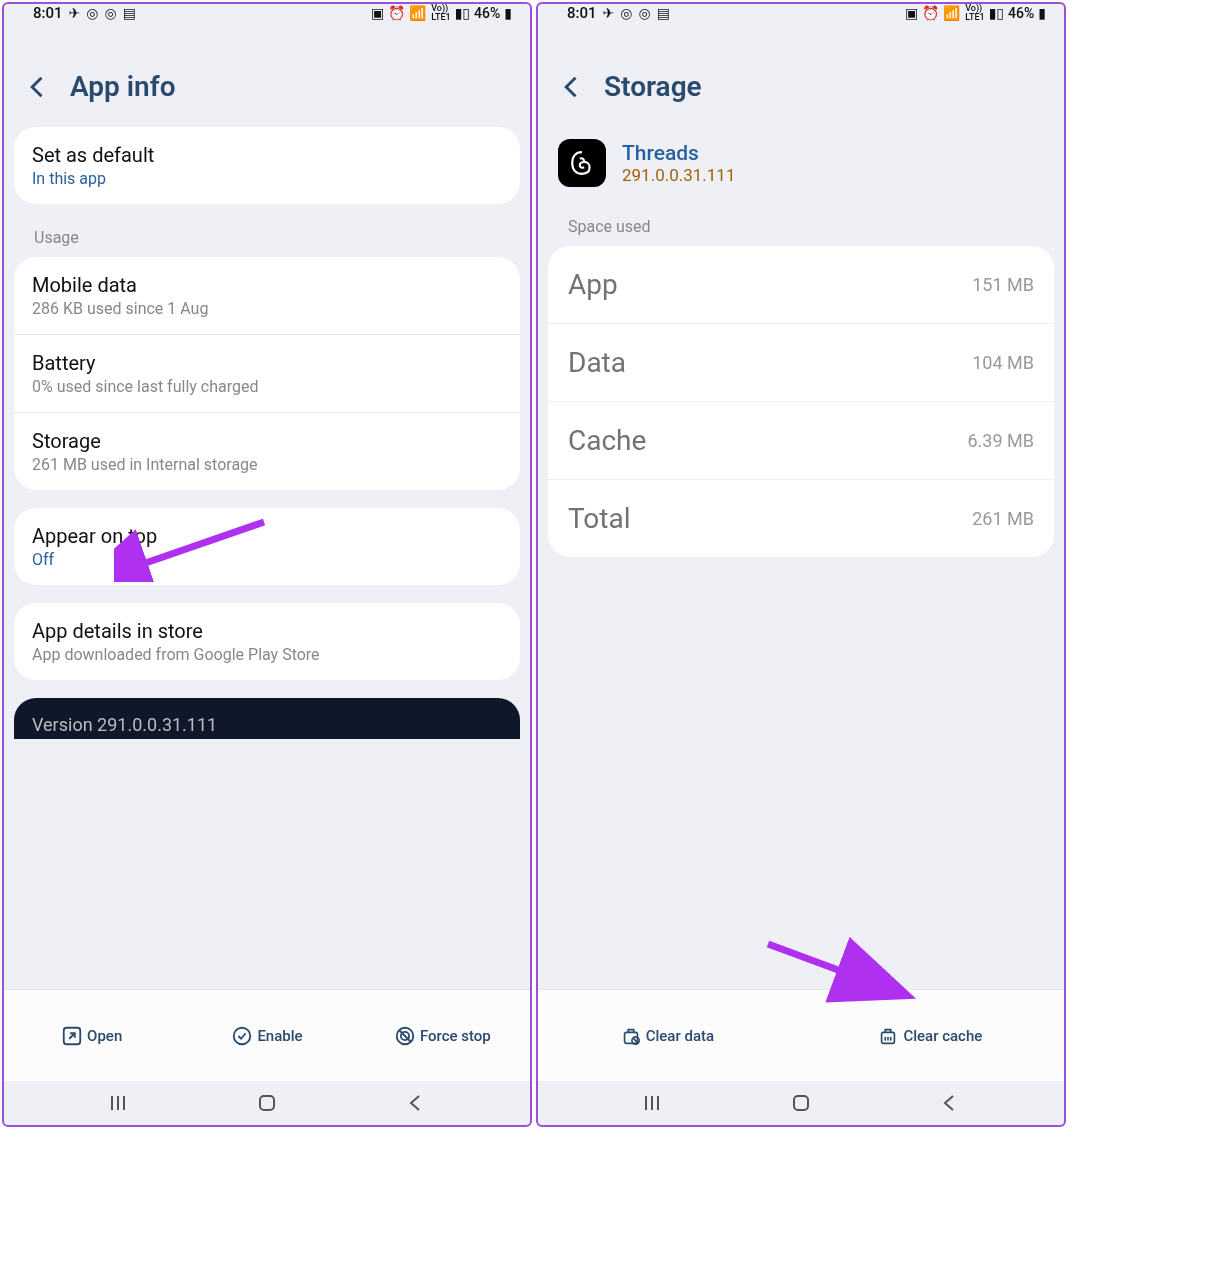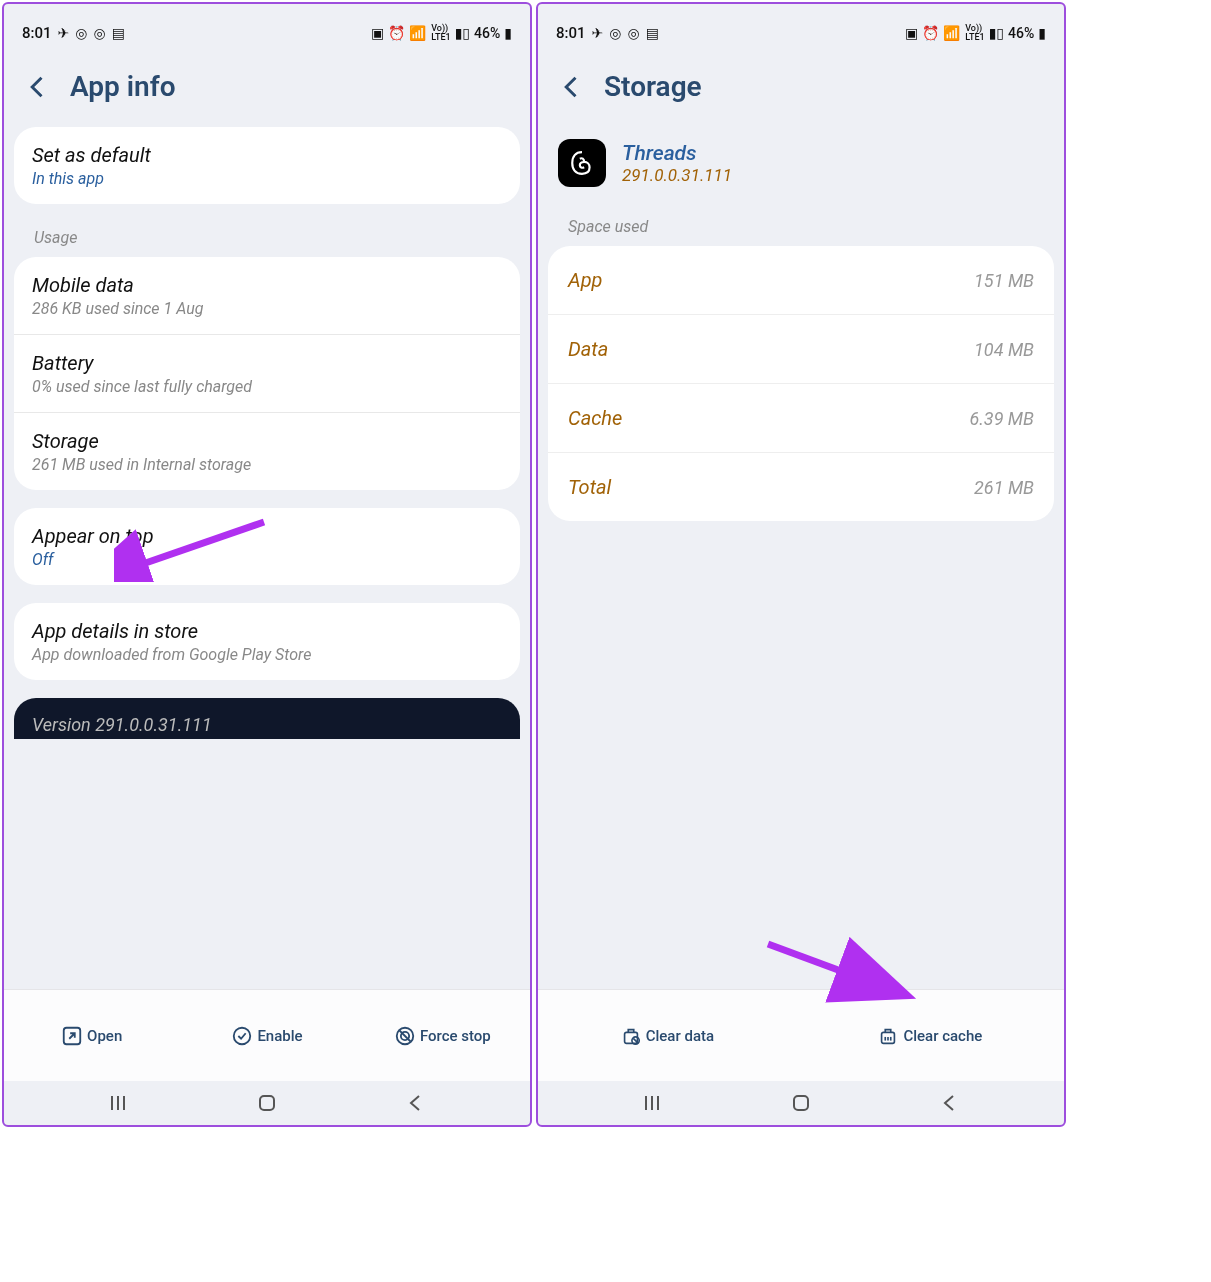--- a/index.html
+++ b/index.html
@@ -18,45 +18,46 @@
     border-radius: 6px;
     position: relative;
     overflow: hidden;
     display: flex;
     flex-direction: column;
   }
   .status-bar {
     height: 38px;
     display: flex;
     justify-content: space-between;
-    align-items: flex-end;
+    align-items: flex-start;
     padding: 0 18px;
     font-size: 15px;
     font-weight: 500;
     color: #111;
+    margin-left: 11px;
   }
   .status-left { display: flex; align-items: center; gap: 6px; }
   .status-right { display: flex; align-items: center; gap: 4px; font-size: 14px; }
   .status-icon { font-size: 14px; }
   .page-header {
     display: flex;
     align-items: center;
     padding: 28px 20px 18px;
     gap: 18px;
   }
   .back-chevron {
     width: 28px; height: 28px;
     color: #2a4a6e;
   }
   .page-title {
     font-size: 28px;
     font-weight: 600;
     color: #2a4a6e;
   }
-  .content { flex: 1; overflow: hidden; padding: 6px 10px 0; font-style: italic; }
+  .content { flex: 1; overflow: hidden; padding: 6px 10px 0; }
   .card {
     background: #fff;
     border-radius: 22px;
     margin-bottom: 18px;
     overflow: hidden;
   }
   .list-item {
     padding: 16px 18px;
     border-bottom: 1px solid #e8e8e8;
   }
@@ -68,21 +69,21 @@
     font-size: 16px;
     color: #888;
     padding: 6px 20px 10px;
   }
   .kv-row {
     display: flex; justify-content: space-between; align-items: center;
     padding: 22px 20px;
     border-bottom: 1px solid #eee;
   }
   .kv-row:last-child { border-bottom: none; }
-  .kv-label { font-size: 20px; color: #a16207; }
+  .kv-label { font-size: 28px; color: #737373; }
   .kv-value { font-size: 18px; color: #999; }
   .app-row {
     display: flex; align-items: center; gap: 16px;
     padding: 12px 10px 24px;
   }
   .app-icon {
     width: 48px; height: 48px; border-radius: 12px;
     background: #000; display: flex; align-items: center; justify-content: center;
     color: #fff; font-size: 24px;
   }

